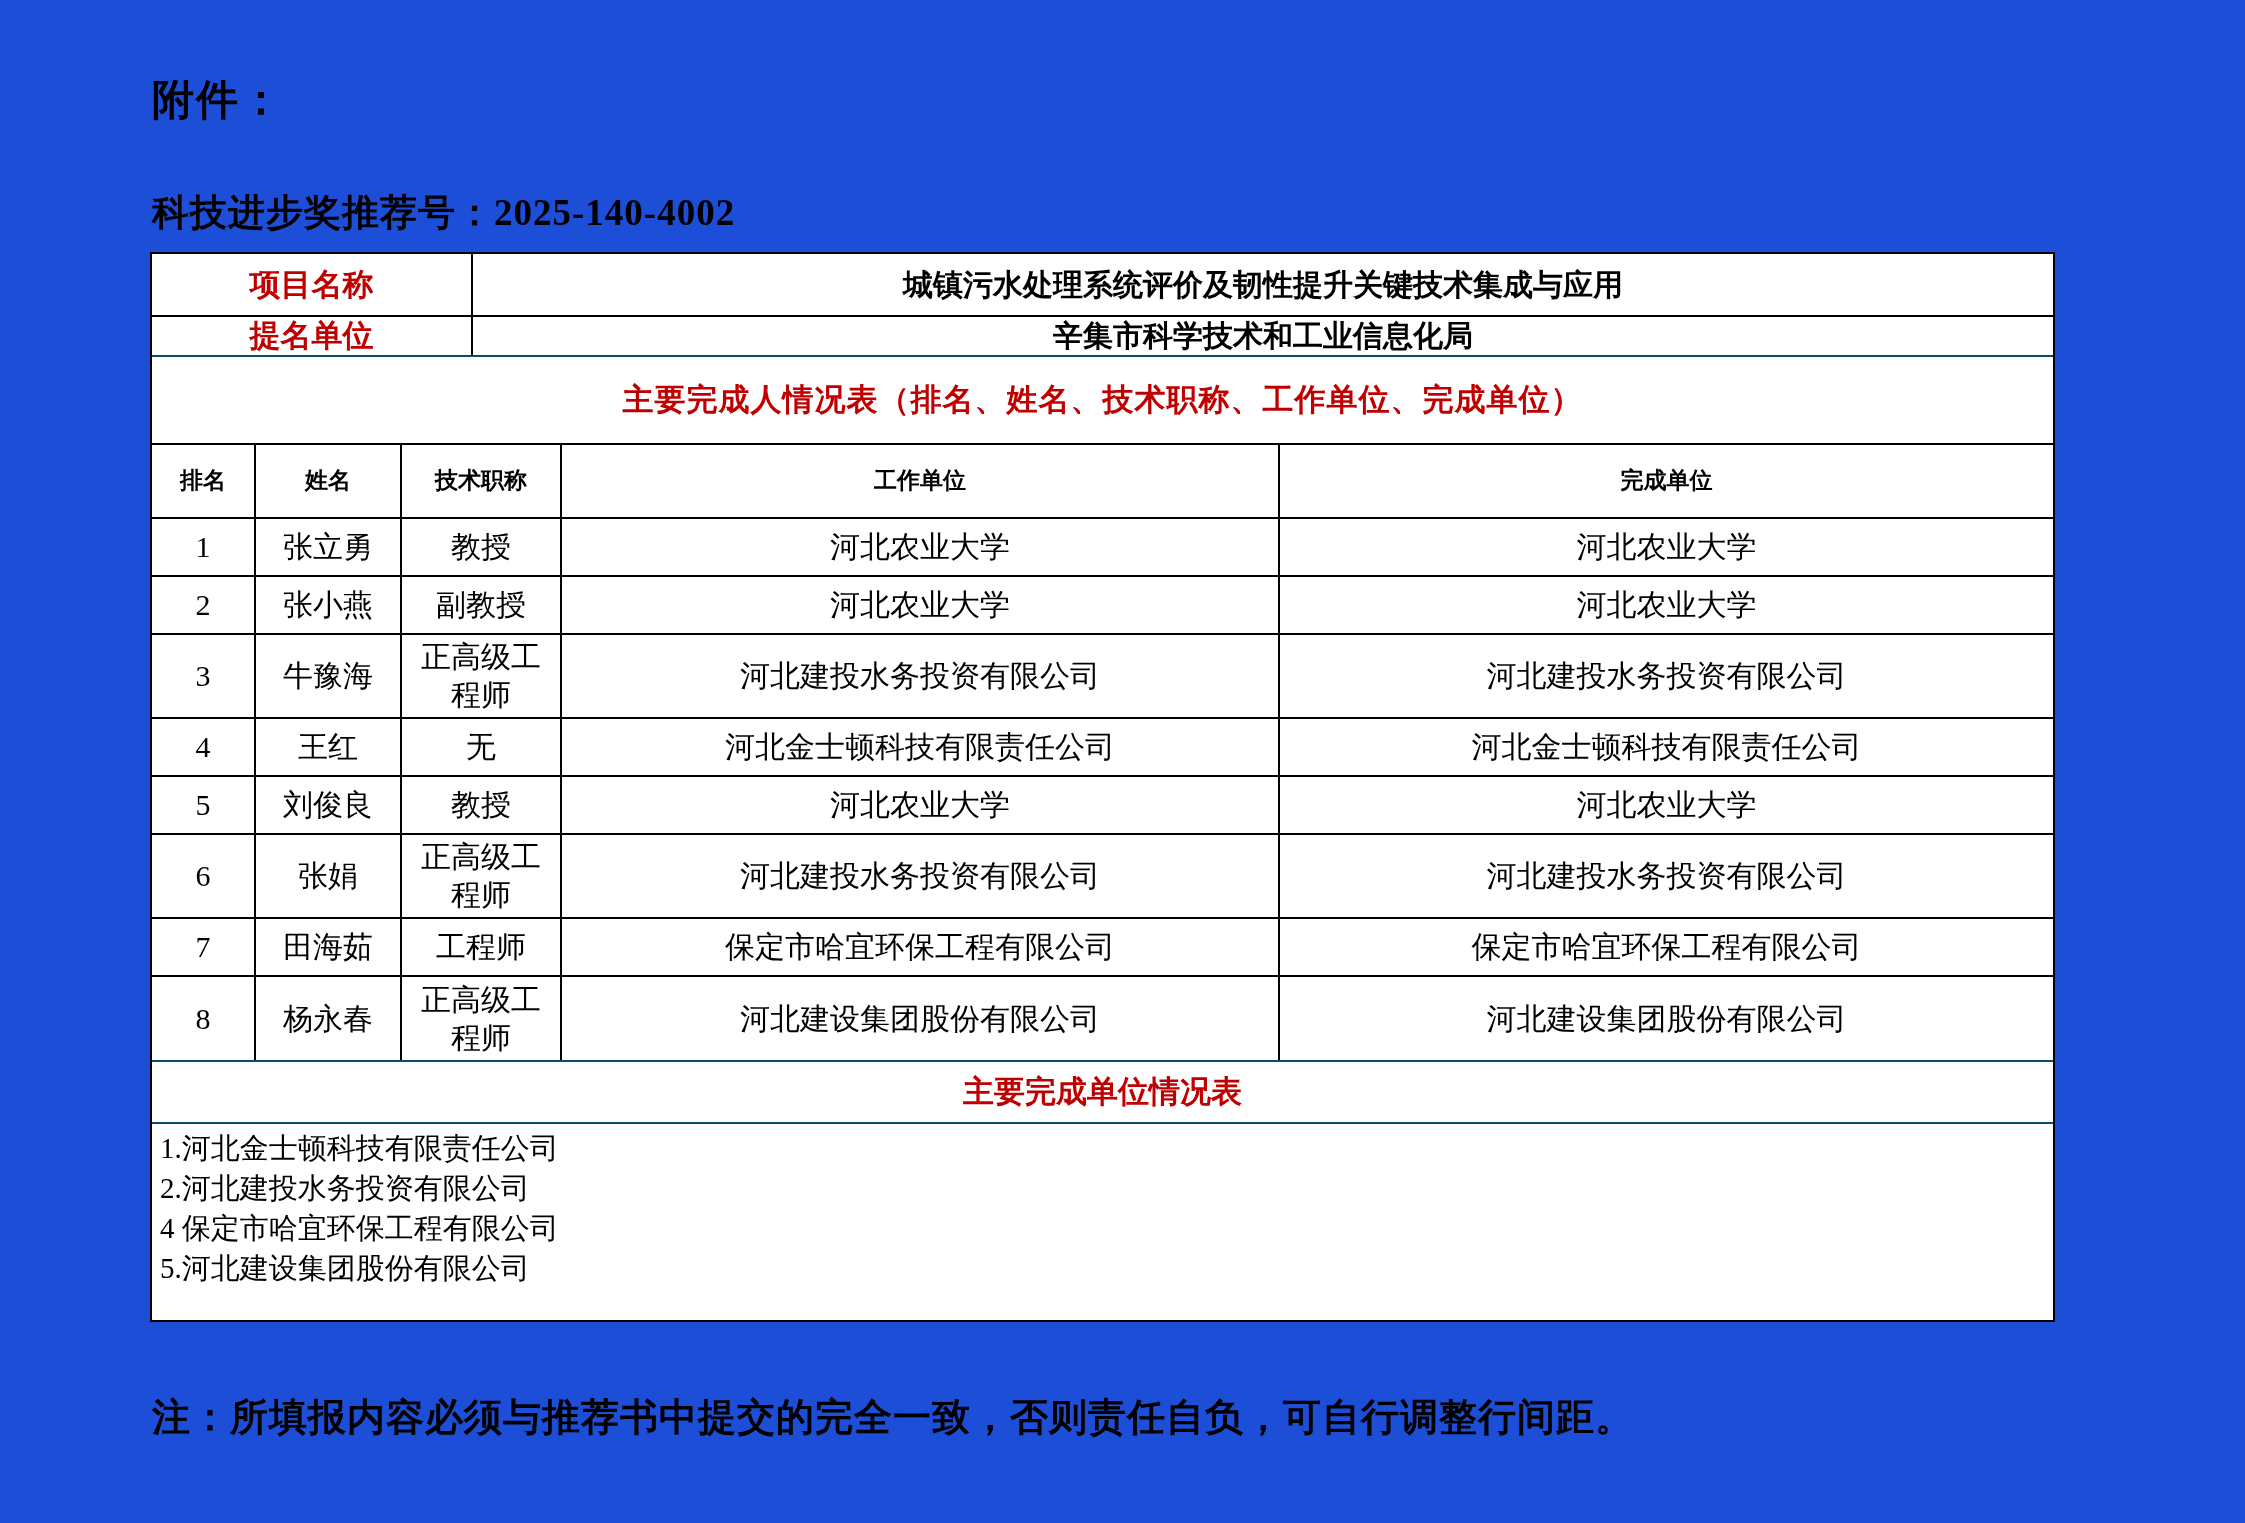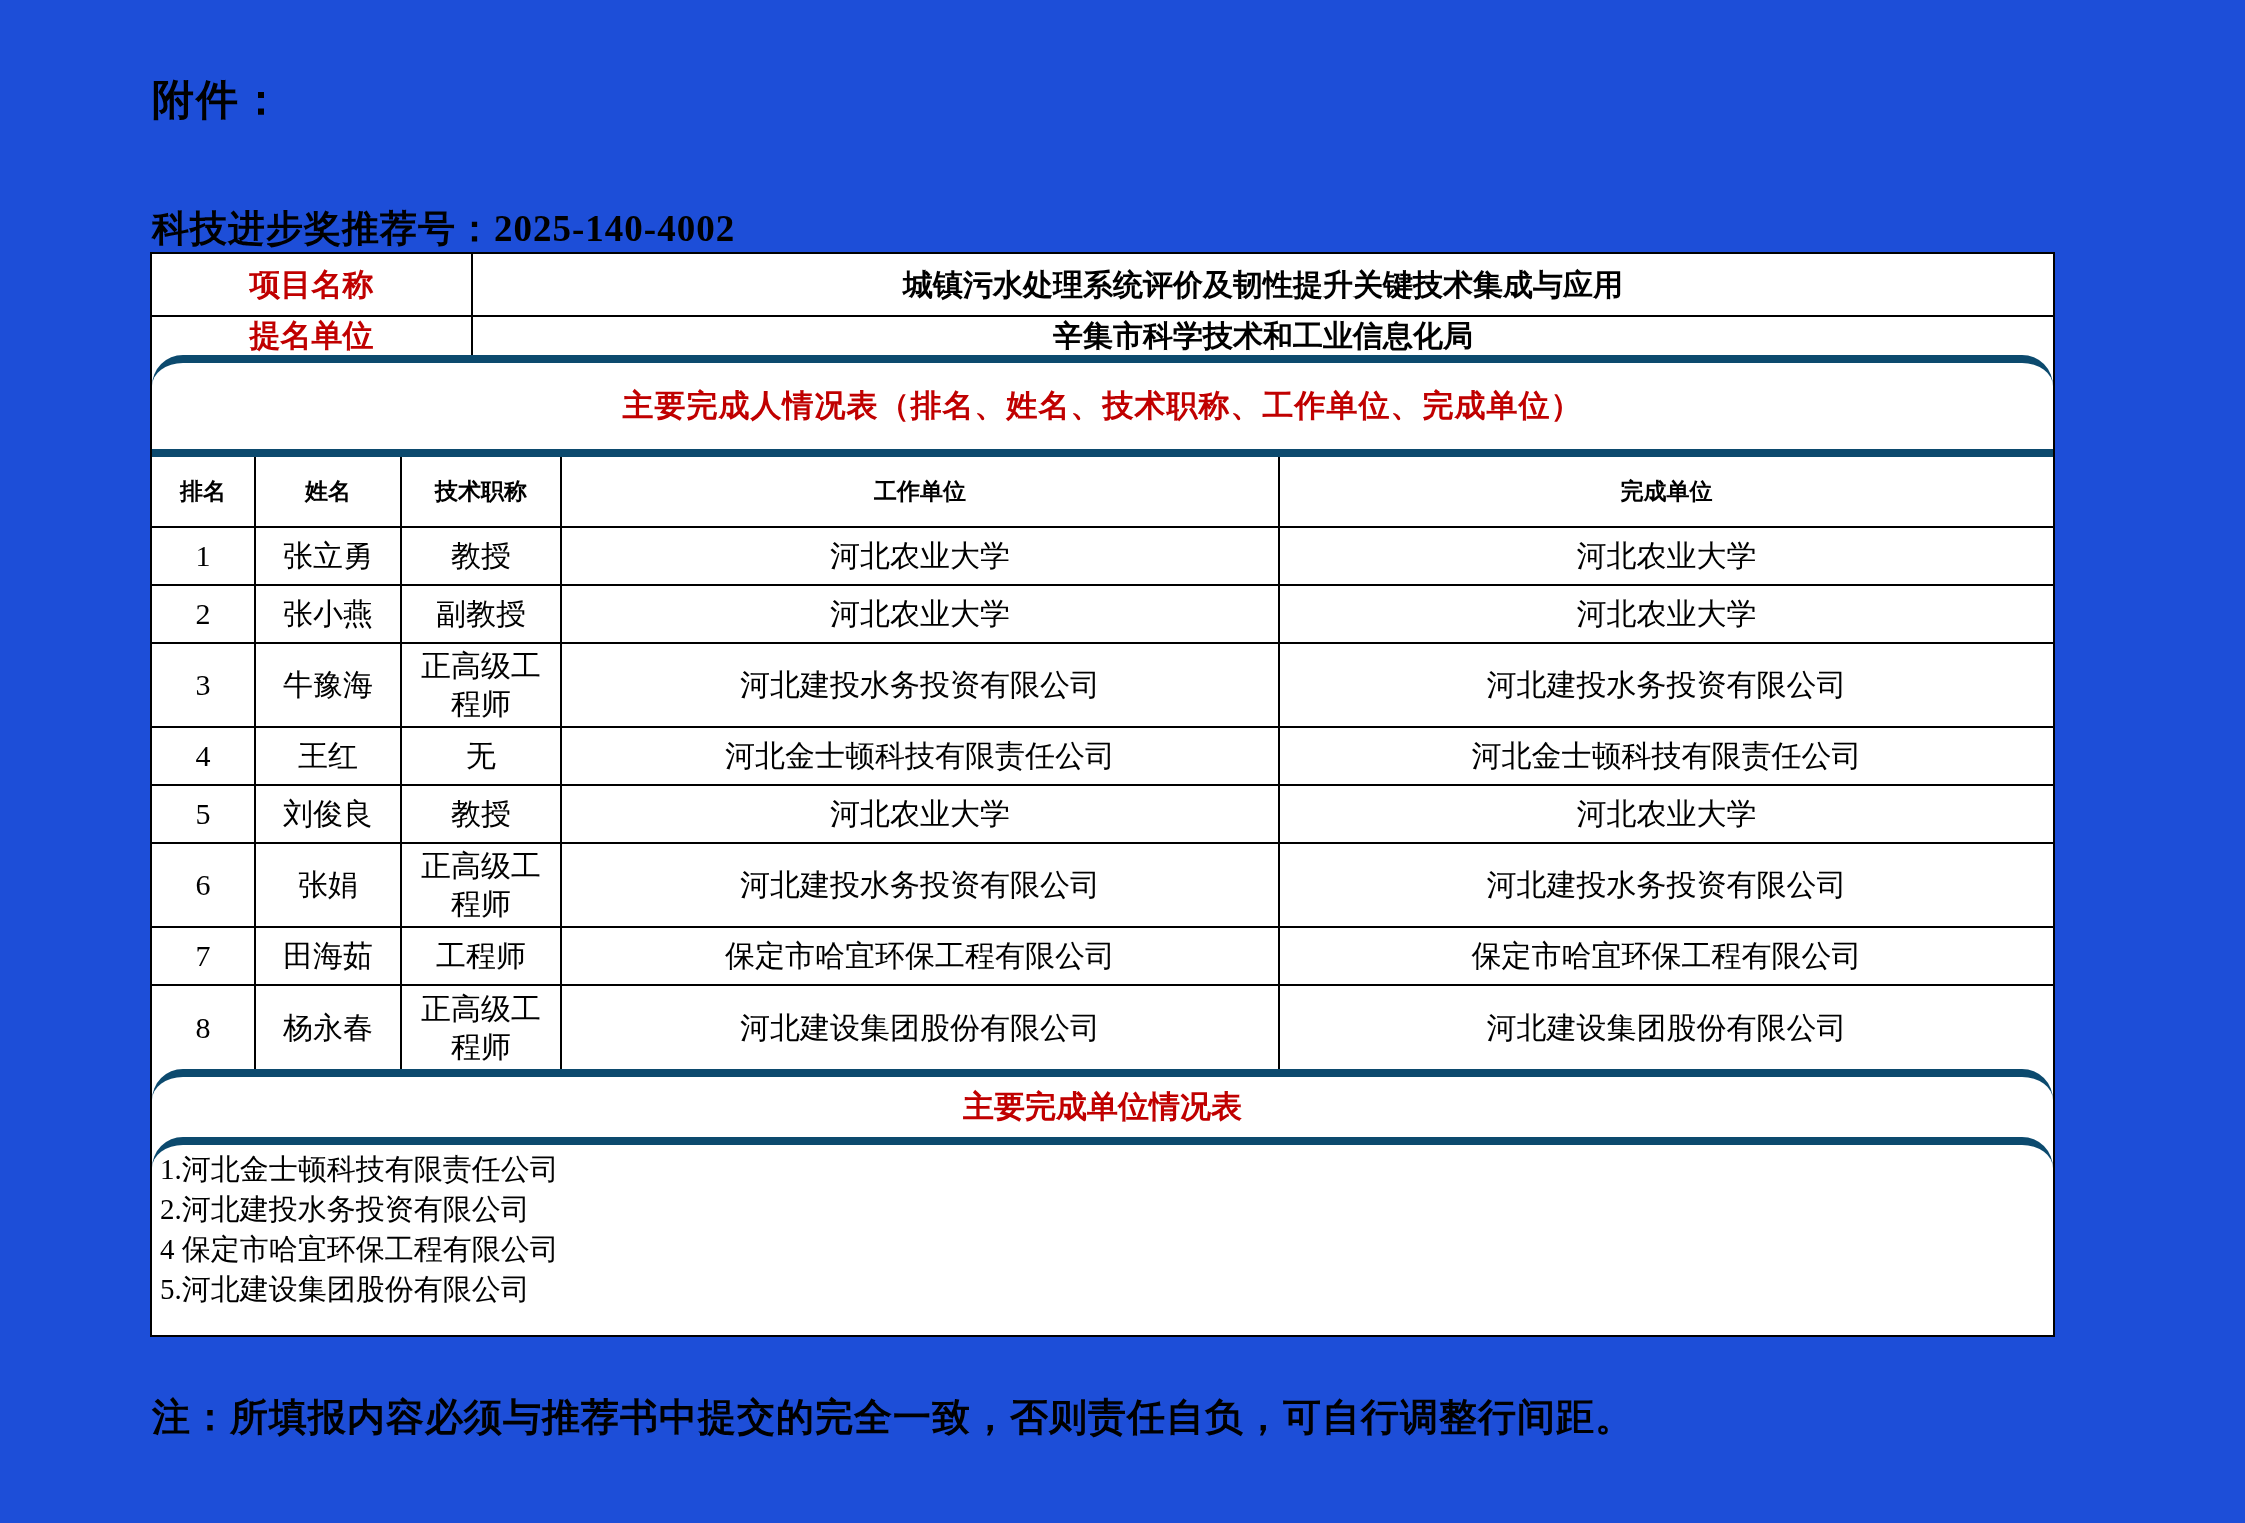--- a/index.html
+++ b/index.html
@@ -10,39 +10,39 @@
   }
   .page{position:absolute;inset:0;background:#1d4ed8;}
 
   .attachment{
     position:absolute;left:152px;top:72px;
     font-family:"DejaVu Sans","Liberation Sans",sans-serif;
     font-weight:bold;font-size:42px;letter-spacing:2px;
   }
   .rec-line{
     position:absolute;left:152px;top:188px;
-    font-weight:bold;font-size:37px;letter-spacing:1px;margin-top:16px;
+    font-weight:bold;font-size:37px;letter-spacing:1px;
   }
   .rec-line .num{font-weight:bold;}
 
   .doc-table{
     position:absolute;left:150px;top:252px;width:1905px;
     border:2px solid #000;box-sizing:border-box;background:#fff;
   }
   table{border-collapse:collapse;table-layout:fixed;width:100%;border:hidden;}
   td,th{border:2px solid #000;padding:0 6px;box-sizing:border-box;
         text-align:center;vertical-align:middle;font-size:30px;line-height:38px;}
 
   
   .top-table td{font-weight:bold;}
   .top-table .lbl{color:var(--red);font-size:31px;}
   .top-table tr.r-project td{height:62px;}
   .top-table tr.r-nominator td{height:36px;}
 
-  .sect{border-top:8px solid #0c4a6e;border-radius:31px;}
+  .sect{border-top:2px solid #0c4a6e;}
 
   .red-title{
     color:var(--red);font-weight:bold;font-size:31px;
     display:flex;align-items:center;justify-content:center;text-align:center;
   }
   .red-title.contributors{height:86px;letter-spacing:1px;}
   .red-title.units{height:60px;text-align:center;}
 
   .main-table th{height:74px;font-size:23px;font-weight:bold;}
   .main-table td{height:58px;font-weight:normal;}

